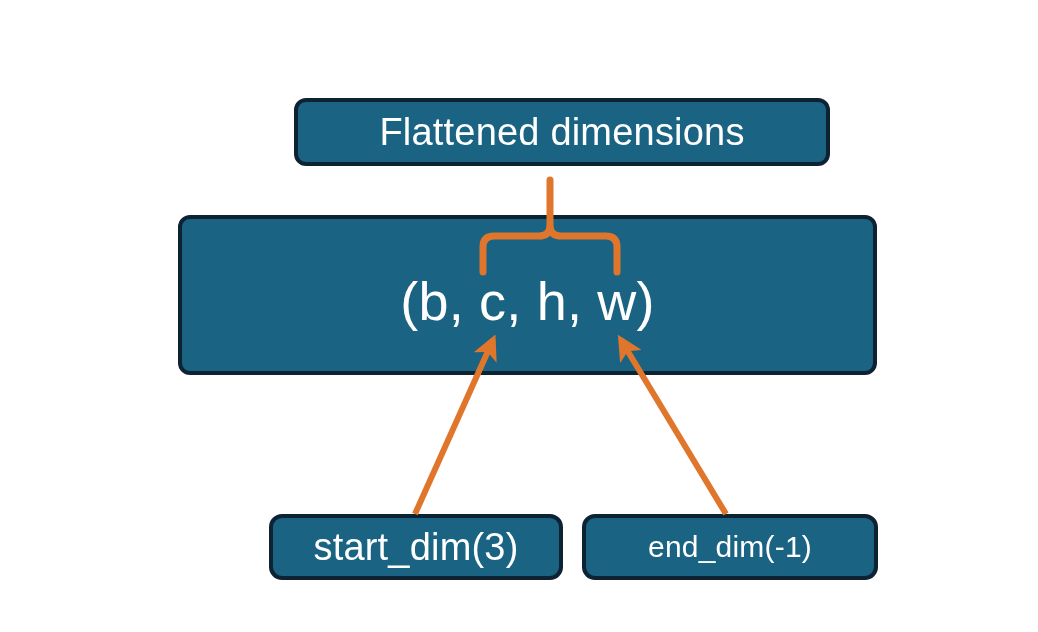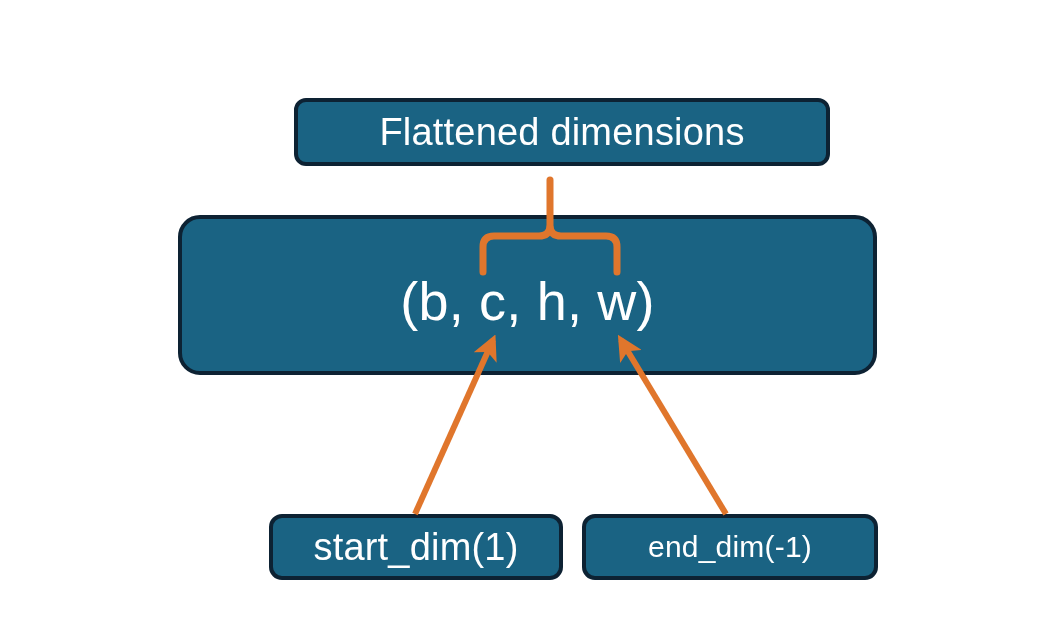--- a/index.html
+++ b/index.html
@@ -40,21 +40,21 @@
     height: 68px;
     font-size: 38px;
     border-radius: 12px;
   }
   #node-shape {
     left: 178px;
     top: 215px;
     width: 699px;
     height: 160px;
     font-size: 54px;
-    border-radius: 22px;
+    border-radius: 12px;
   }
   #node-shape .label {
     position: relative;
     top: 6px;
   }
   #node-start {
     left: 269px;
     top: 514px;
     width: 294px;
     height: 66px;
@@ -95,21 +95,21 @@
 
   <div class="node" id="node-flattened">
     <span class="label">Flattened dimensions</span>
   </div>
 
   <div class="node" id="node-shape">
     <span class="label">(b, c, h, w)</span>
   </div>
 
   <div class="node" id="node-start">
-    <span class="label">start_dim(1)</span>
+    <span class="label">start_dim(3)</span>
   </div>
 
   <div class="node" id="node-end">
     <span class="label">end_dim(-1)</span>
   </div>
 
   <svg id="overlay-brace" viewBox="0 0 1038 632">
     <path d="M 483 272
              L 483 247
              Q 483 236 494 236

